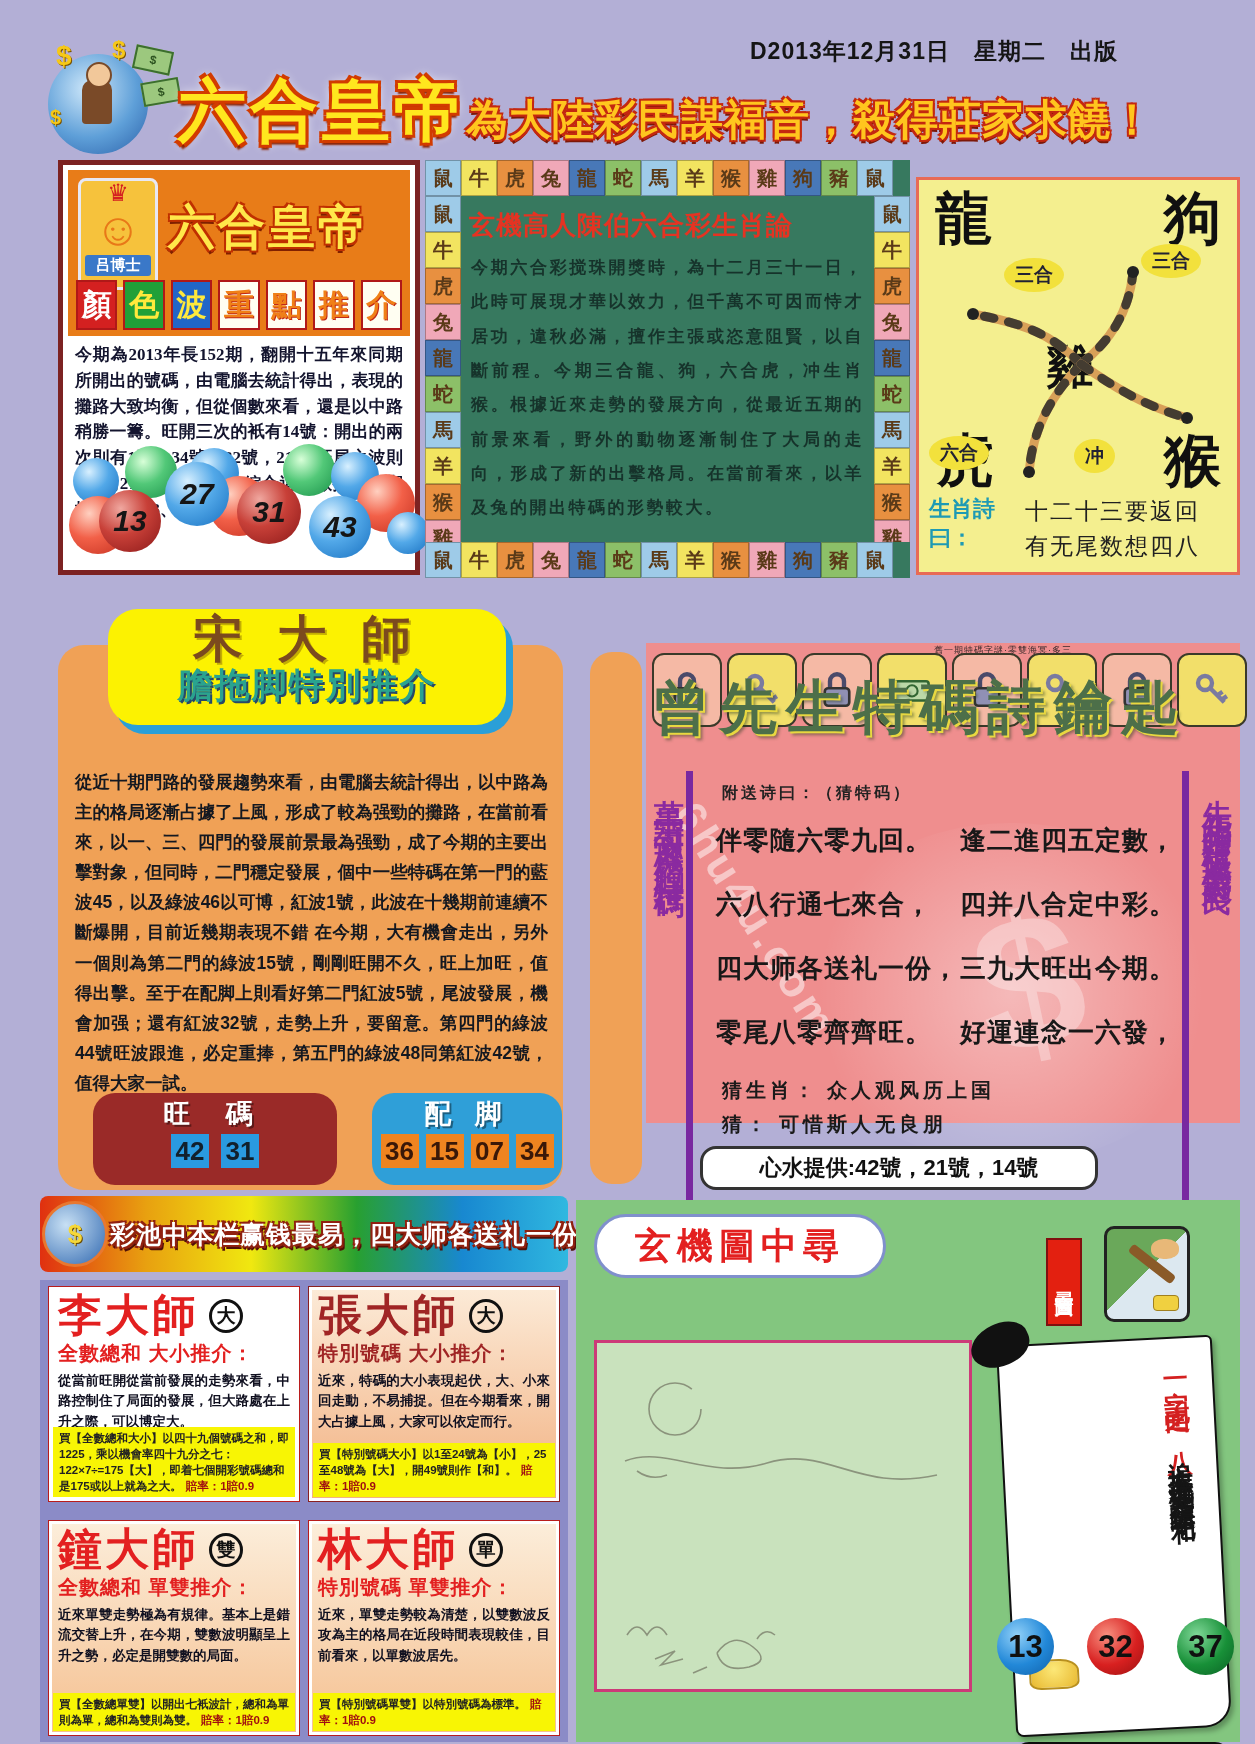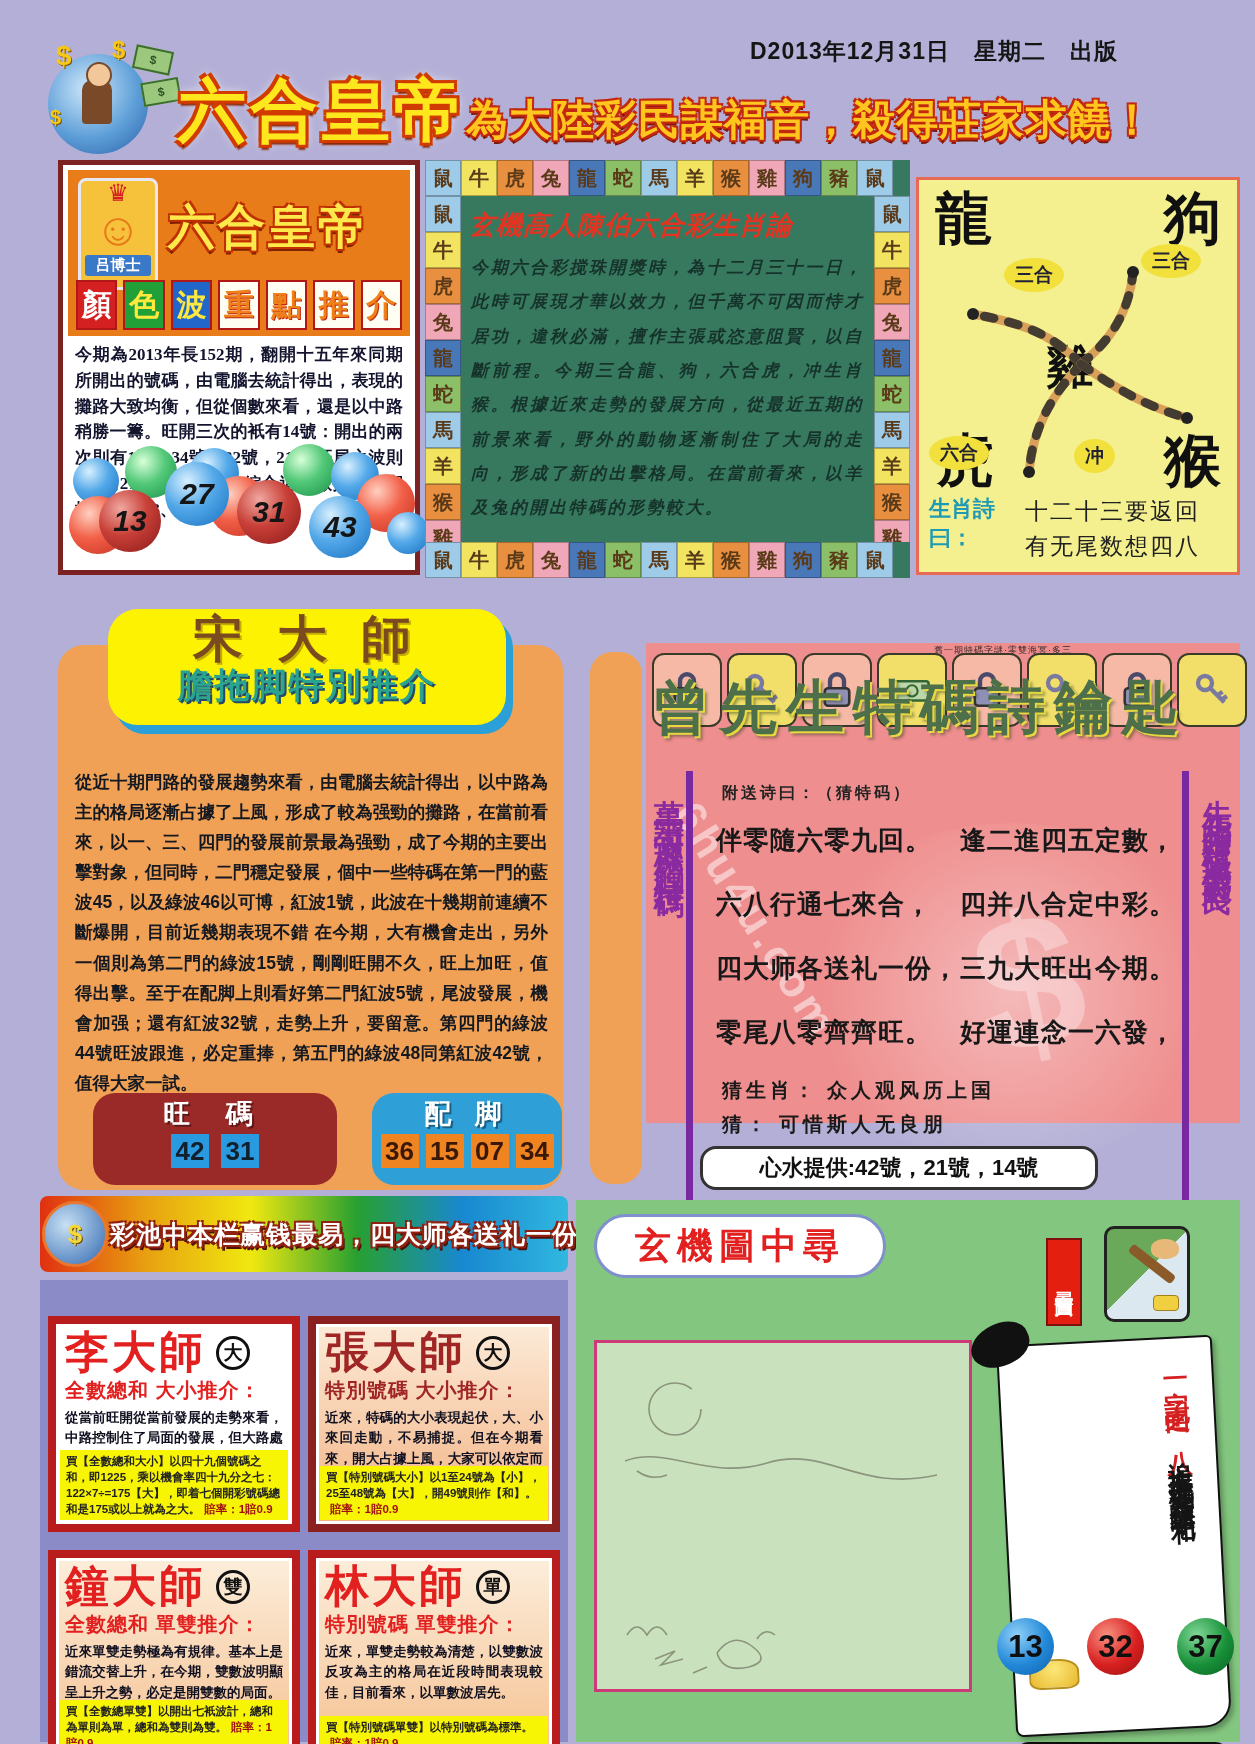--- a/index.html
+++ b/index.html
@@ -53,21 +53,21 @@
   
   #boxB{left:425px;top:160px;width:485px;height:418px;background:#37795f;box-sizing:border-box;}
   .strip{position:absolute;overflow:hidden;display:flex;}
   #stripT{left:0;top:0;width:100%;height:36px;}
   #stripB{left:0;bottom:0;width:100%;height:36px;}
   #stripL{left:0;top:36px;bottom:36px;width:36px;flex-direction:column;}
   #stripR{right:0;top:36px;bottom:36px;width:36px;flex-direction:column;}
   .ztile{flex:0 0 auto;width:36px;height:36px;display:flex;align-items:center;justify-content:center;
         font-family:"Liberation Serif",serif;font-size:20px;font-weight:bold;color:#5a3a18;
         border:1px solid rgba(0,0,0,.28);box-sizing:border-box;}
-  #boxB-inner{position:absolute;left:38px;top:38px;right:38px;bottom:38px;font-style:italic;}
+  #boxB-inner{position:absolute;left:38px;top:38px;right:38px;bottom:38px;}
   #titleB{margin:10px 6px 8px 6px;color:#e53322;font-size:26px;font-weight:900;letter-spacing:1px;white-space:nowrap;}
   #bodyB{margin:0 8px;font-family:"Liberation Serif",serif;font-size:17px;font-weight:bold;color:#16332b;
         line-height:2.02;letter-spacing:2.5px;text-align:justify;}
 
   
   #boxC{left:916px;top:177px;width:324px;height:398px;background:#f4ef8f;border:3px solid #e86a55;box-sizing:border-box;}
   .zcorner{position:absolute;font-family:"Liberation Serif",serif;font-size:57px;font-weight:bold;color:#101010;line-height:1;}
   #zc-center{position:absolute;left:128px;top:156px;font-family:"Liberation Serif",serif;font-size:46px;font-weight:bold;color:#101010;}
   .ztag{position:absolute;background:#f2e13c;border-radius:50%;padding:4px 11px;font-size:19px;font-weight:bold;color:#223;}
   #zpoem{position:absolute;left:10px;right:6px;bottom:8px;display:flex;}
@@ -129,22 +129,22 @@
   #banner{left:40px;top:1196px;width:528px;height:76px;border-radius:8px;display:flex;align-items:center;
         background:linear-gradient(90deg,#e03010,#e8a010,#f0e810,#28a030,#1888d0,#30b8e0);}
   .bcoin{flex:0 0 auto;width:66px;height:66px;margin:0 2px;border-radius:50%;border:3px solid #e87830;box-sizing:border-box;
         background:radial-gradient(circle at 35% 35%,#c8e0f4,#3068b0);display:flex;align-items:center;justify-content:center;
         font-size:26px;font-weight:900;color:#f6d838;text-shadow:1px 1px 0 #6a4a00;}
   #banner-text{flex:1;text-align:center;font-size:25px;font-weight:900;color:#fff;letter-spacing:1px;white-space:nowrap;
         text-shadow:-2px -2px 0 #902010,2px -2px 0 #902010,-2px 2px 0 #902010,2px 2px 0 #902010,3px 4px 0 #501008;}
 
   
   #masters{left:40px;top:1280px;width:528px;height:462px;background:#8b8bc7;}
-  .mcard{position:absolute;width:252px;height:216px;border:8px solid #b91c1c;background:#fff;box-sizing:border-box;
-        box-shadow:inset 0 0 0 3px #fff;padding:6px 9px;margin-top:30px;}
+  .mcard{position:absolute;width:252px;height:216px;border:1px solid #b91c1c;background:#fff;box-sizing:border-box;
+        box-shadow:inset 0 0 0 3px #fff;padding:6px 9px;}
   #m1{left:8px;top:6px;}
   #m2{left:268px;top:6px;border-color:#8a2020;background:linear-gradient(180deg,#fcebd8,#f2b080);}
   #m3{left:8px;top:240px;background:linear-gradient(180deg,#fceedb,#f5c090);}
   #m4{left:268px;top:240px;background:linear-gradient(180deg,#fceedb,#f5c090);}
   .mtitle{font-size:44px;font-weight:900;color:#e32020;letter-spacing:3px;line-height:1;display:inline-block;}
   #m2 .mtitle,#m2 .msub{color:#a02525;}
   .mbadge{display:inline-flex;width:34px;height:34px;border:3px solid #111;border-radius:50%;box-sizing:border-box;
         align-items:center;justify-content:center;font-size:19px;font-weight:900;color:#111;margin-left:10px;vertical-align:8px;}
   .msub{font-size:20px;font-weight:900;color:#e32020;letter-spacing:1px;margin-top:3px;white-space:nowrap;}
   .mbody{font-size:13.5px;font-weight:bold;color:#101020;line-height:1.5;margin-top:4px;text-align:justify;}

